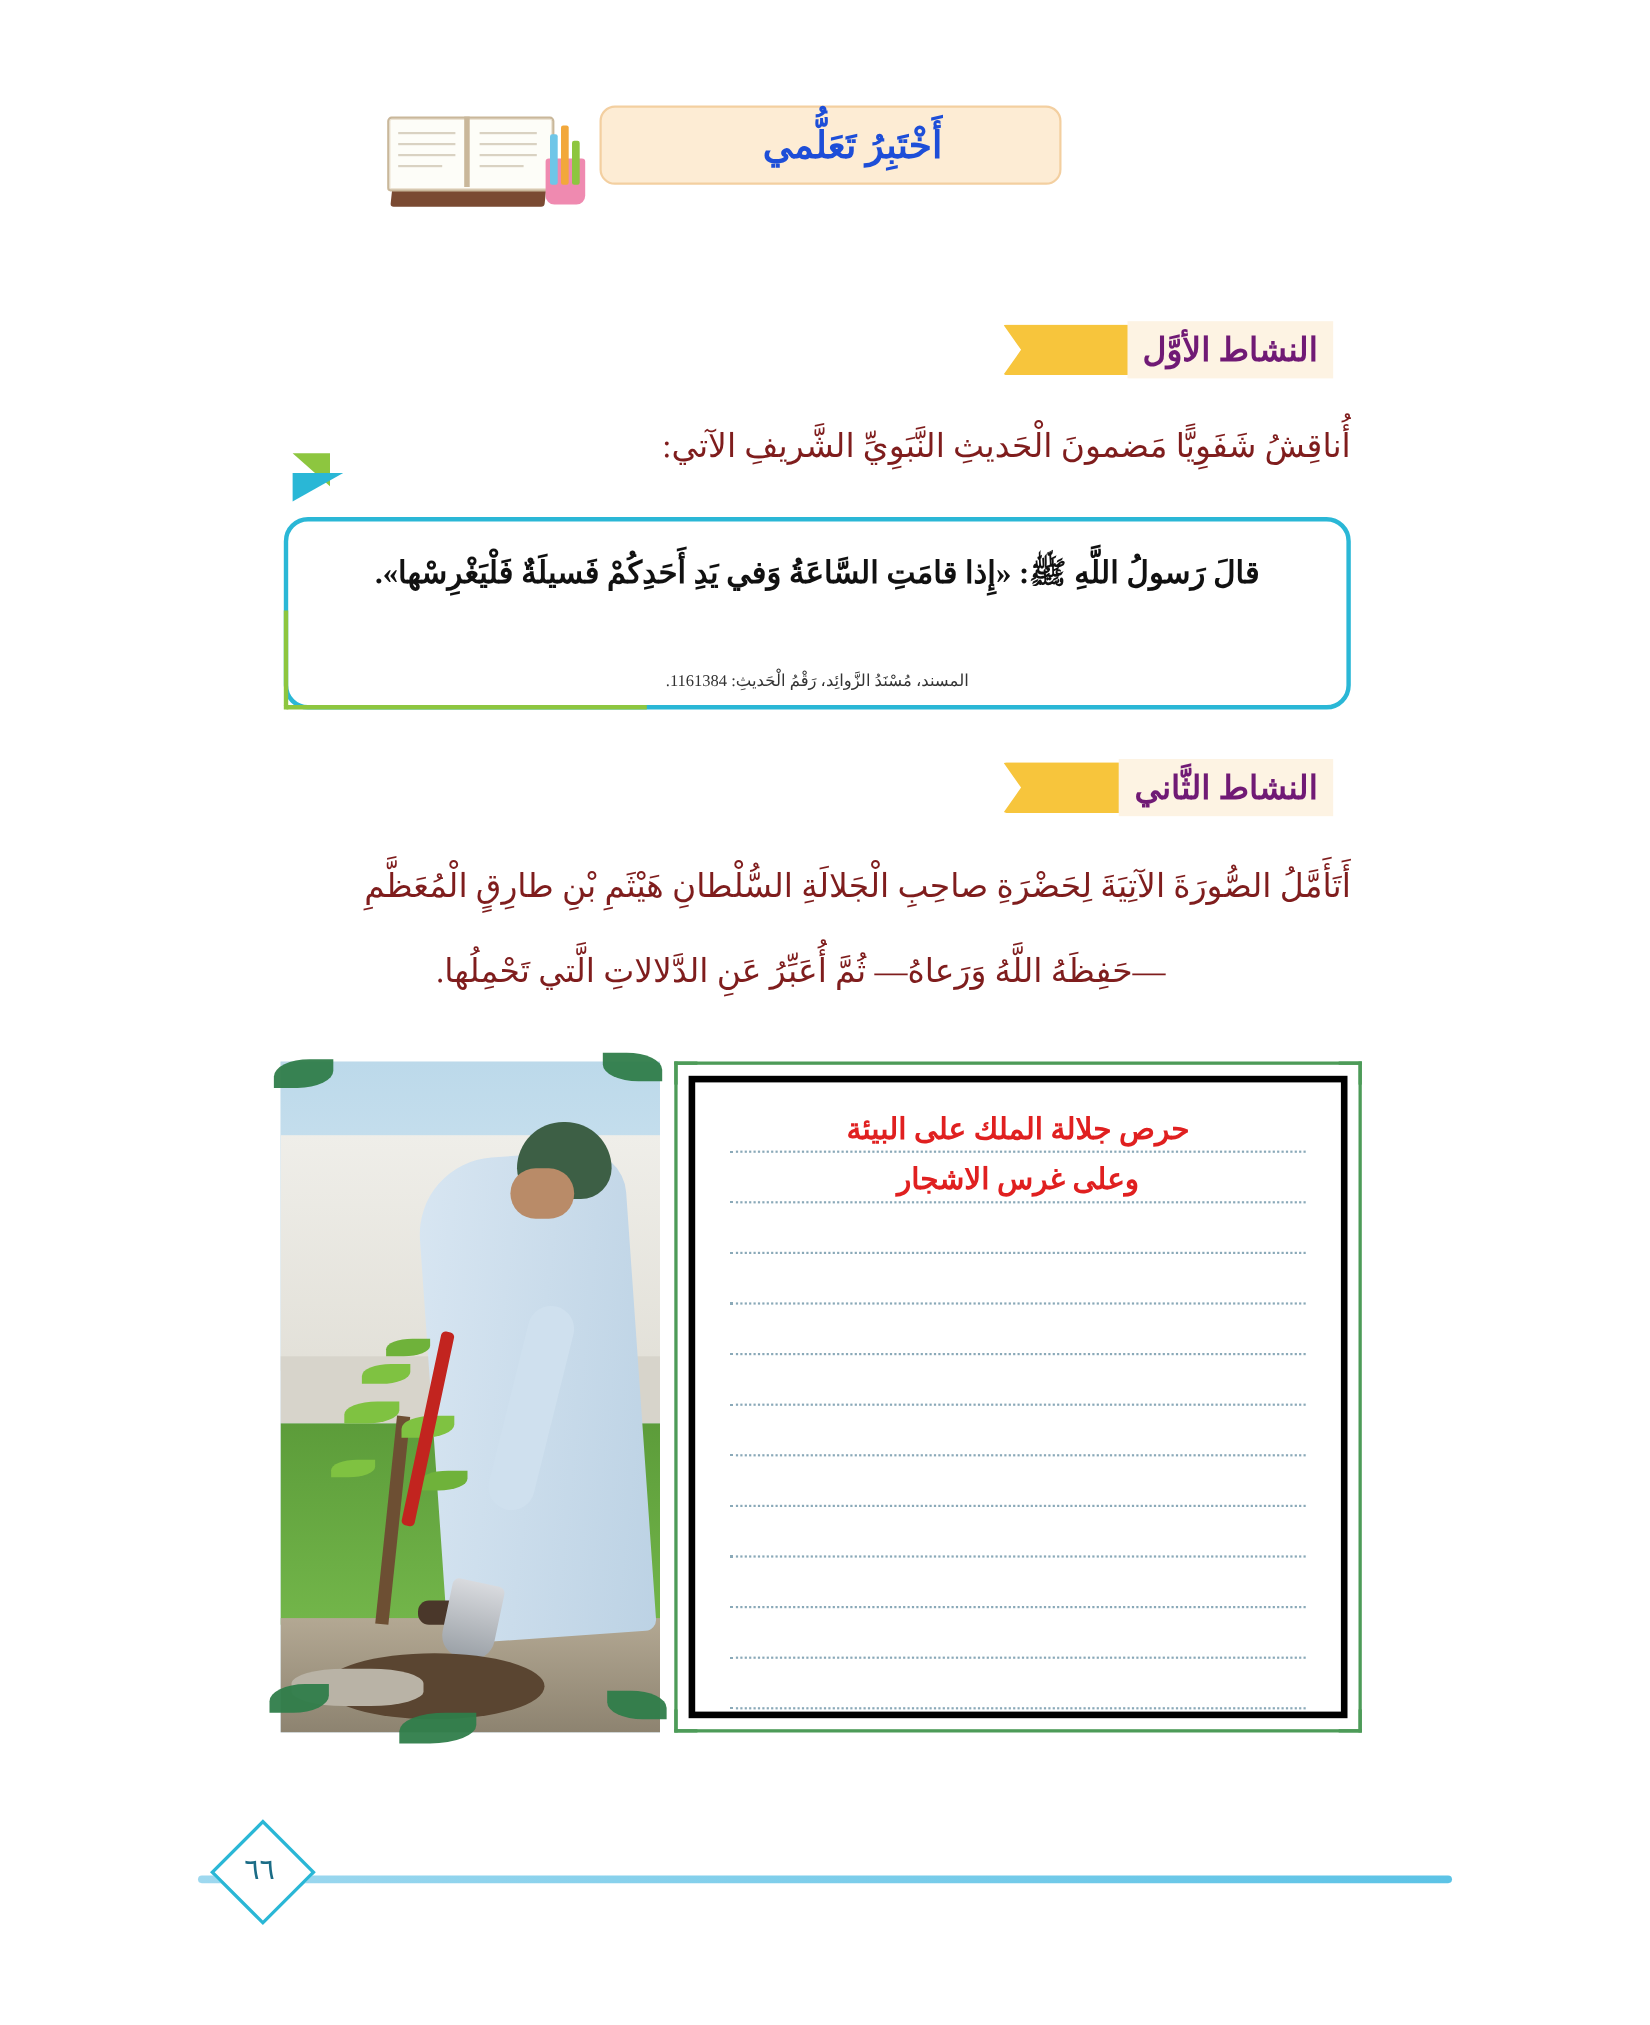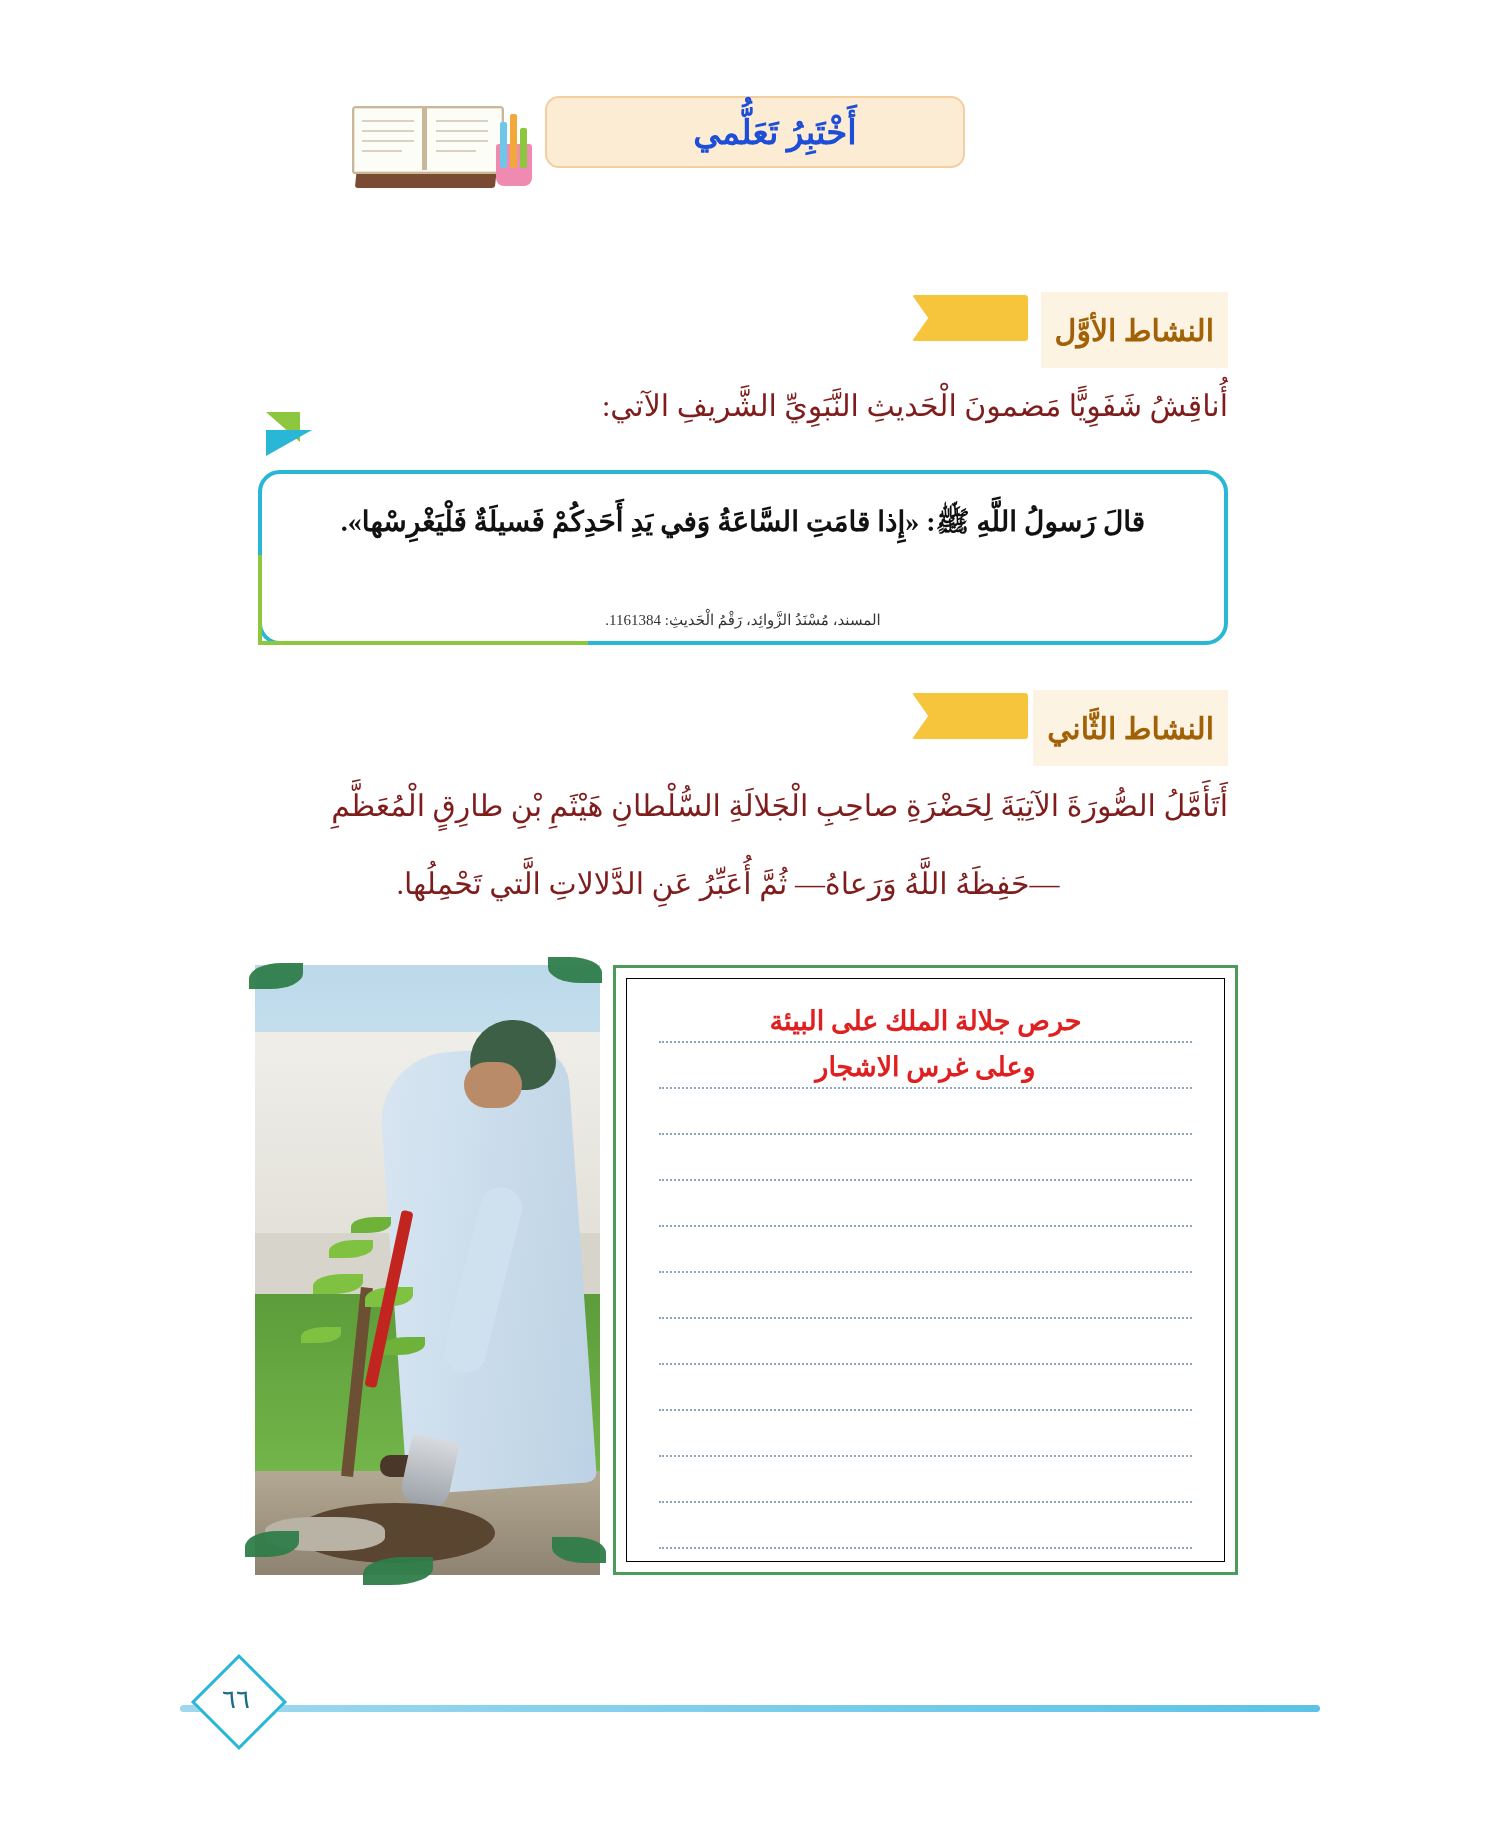--- a/index.html
+++ b/index.html
@@ -96,30 +96,30 @@
     bottom: 42px;
   }
 
   
   .activity-head {
     position: absolute;
     height: 52px;
   }
   .activity-head .label {
     position: absolute;
-    right: 0;
+    right: 16px;
     top: 0;
     height: 52px;
     display: flex;
     align-items: center;
     font-size: 30px;
     font-weight: bold;
-    color: #a16207;
+    color: #701a75;
     background: #fdf3e3;
-    padding: 12px 14px;
+    padding: 0 14px;
     white-space: nowrap;
   }
   .arrow-shape {
     position: absolute;
     top: 3px;
     width: 116px;
     height: 46px;
     background: #f7c53c;
     clip-path: polygon(0% 0%, 100% 0%, 100% 100%, 0% 100%, 14% 50%);
     border-radius: 3px;
@@ -212,21 +212,21 @@
     width: 625px;
     height: 610px;
     border: 3px solid #4d9b58;
     box-sizing: border-box;
     background: #ffffff;
     padding: 14px;
   }
   .answer-inner {
     position: absolute;
     inset: 10px;
-    border: 1px solid #000000;
+    border: 6px solid #000000;
     box-sizing: border-box;
     padding: 18px 32px;
   }
   .corner {
     position: absolute;
     width: 18px;
     height: 18px;
     border: 3px solid #4d9b58;
   }
   .corner.tl { left: -3px; top: -3px; border-right: none; border-bottom: none;}

